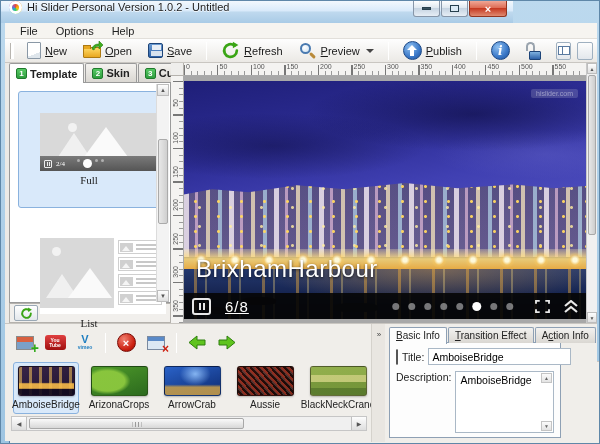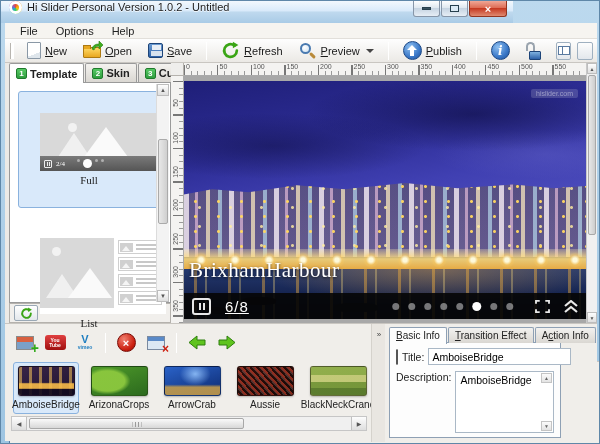--- a/index.html
+++ b/index.html
@@ -173,22 +173,22 @@
     background-size:34px 22px, auto;}
   .water{ position:absolute; left:0; top:188px; width:402px; height:50px;
     background-image:
       repeating-linear-gradient(90deg, transparent 0 10px, rgba(250,180,60,.42) 10px 13px, transparent 13px 21px, rgba(255,222,124,.32) 21px 23px, transparent 23px 34px),
       radial-gradient(60% 100% at 62% 0%, rgba(250,172,52,.4), transparent 72%),
       linear-gradient(#24396f,#13204a 60%,#0c1534);}
   .boat{ position:absolute; background:#0d1026; border-radius:40% 40% 30% 30%; }
   .b1{ left:58px; top:216px; width:34px; height:8px; }
   .b2{ left:150px; top:222px; width:44px; height:9px; background:#11142c;}
   .b3{ left:18px; top:226px; width:26px; height:7px; }
-  .stage-caption{ position:absolute; left:5px; bottom:36px; font-family:Liberation Serif, serif;
-    font-size:21px; color:#fff; text-shadow:0 1px 3px rgba(0,0,0,.7); letter-spacing:.5px;}
+  .stage-caption{ position:absolute; left:12px; bottom:36px; font-family:Liberation Sans, sans-serif;
+    font-size:24px; color:#fff; text-shadow:0 1px 3px rgba(0,0,0,.7); letter-spacing:.5px;}
   .watermark{ position:absolute; right:8px; top:8px; padding:1px 5px; background:rgba(255,255,255,.16);
     border-radius:2px; font-size:7px; color:rgba(255,255,255,.45); }
 
   
   .playbar{ position:absolute; left:0; bottom:0; width:402px; height:26px; background:rgba(6,6,6,.9);
     display:flex; align-items:center; padding:0 8px; }
   .pb-pause{ width:19px; height:17px; border:2px solid #e8e8e8; border-radius:3px;
     display:flex; align-items:center; justify-content:center; gap:2px; }
   .pb-pause i{ width:2px; height:7px; background:#e8e8e8; }
   .pb-counter{ color:#fff; font-size:15px; margin-left:14px; letter-spacing:1px;text-decoration:underline;}

